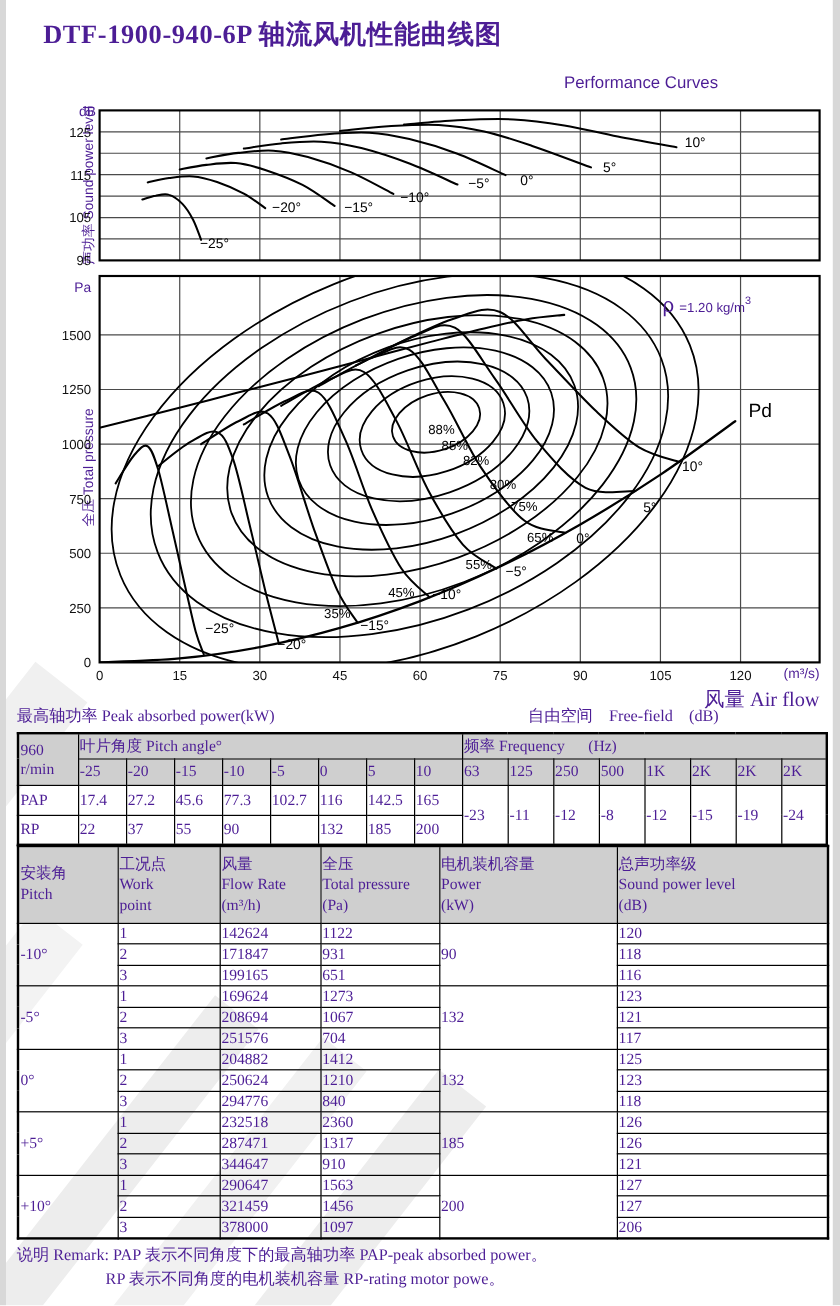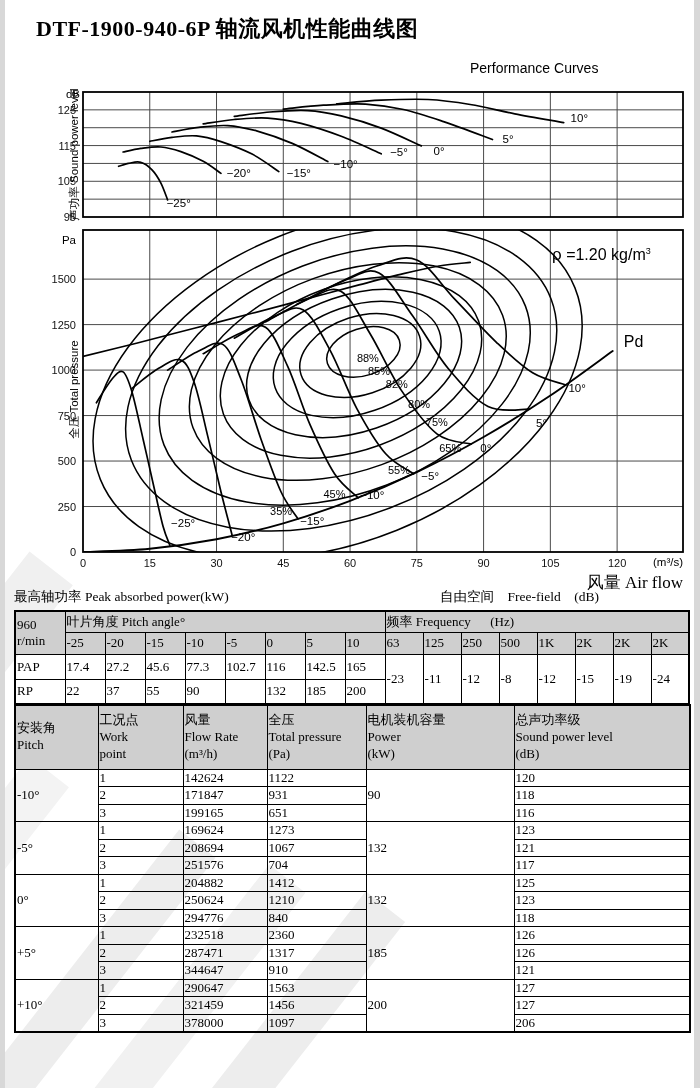--- a/index.html
+++ b/index.html
@@ -1,17 +1,17 @@
 <!DOCTYPE html>
 <html><head>
 <meta charset="utf-8">
 <style>
   html,body{margin:0;padding:0;background:#fff;}
   .page{position:relative;width:700px;height:1088px;background:#fff;overflow:hidden;
-        font-family:"Liberation Serif",serif;color:#000000;}
+        font-family:"Liberation Serif",serif;color:#4c1d95;}
   .edge{position:absolute;top:0;bottom:0;background:#d8d8d8;z-index:3;}
   .edge.left{left:0;width:5px;}
   .edge.right{right:0;width:6px;}
   .wm{position:absolute;background:#ededed;z-index:0;}
   .content{position:absolute;inset:0;z-index:1;}
   .title{position:absolute;left:36px;top:14px;font-size:22px;font-weight:bold;letter-spacing:.5px;}
   .subtitle{position:absolute;left:470px;top:60px;font-size:14px;font-family:"Liberation Sans",sans-serif;}
   .chart{position:absolute;left:0;width:700px;}
   .vlabel{position:absolute;font:11.5px "Liberation Sans",sans-serif;white-space:nowrap;
           transform:rotate(-90deg);transform-origin:center;text-align:center;}
@@ -22,21 +22,21 @@
   .pd{stroke-width:1.9;}
   .contour{fill:none;stroke:#000;stroke-width:1.5;}
   .tick{font:11px "Liberation Sans",sans-serif;fill:#111;}
   .t-end{text-anchor:end;}
   .t-mid{text-anchor:middle;}
   .clabel{font:11px "Liberation Sans",sans-serif;fill:#000;text-anchor:middle;}
   .slabel{font:11.5px "Liberation Sans",sans-serif;fill:#000;text-anchor:middle;}
   .pdlabel{font:16px "Liberation Sans",sans-serif;fill:#000;}
   .rho{position:absolute;left:552px;top:245px;font-family:"Liberation Sans",sans-serif;}
   .rho .sym{font-size:17px;}
-  .rho .val{font-size:16px;}
+  .rho .val{font-size:11px;}
   .rho .sup{font-size:9px;vertical-align:super;}
   .xunit{position:absolute;right:17px;top:556px;font:11.5px "Liberation Sans",sans-serif;}
   .xcap{position:absolute;right:17px;top:571px;font-size:17px;}
   .caption{position:absolute;top:588px;font-size:13.5px;white-space:pre;}
   .caption.left{left:14px;}
   .caption.right{left:440px;}
   table{border-collapse:collapse;position:absolute;left:14px;table-layout:fixed;
         font-size:13px;}
   table,td,th{border:1px solid #000;}
   table{border-width:2px;}
@@ -419,17 +419,21 @@
           </tr>
           <tr>
             <td>3</td>
             <td>378000</td>
             <td>1097</td>
             <td>206</td>
           </tr>
         </tbody>
       </table>
 
+    <div class="remark">
+      <div class="l1">说明 Remark: PAP 表示不同角度下的最高轴功率 PAP-peak absorbed power。</div>
+      <div class="l2">RP 表示不同角度的电机装机容量 RP-rating motor powe。</div>
+    </div>
   </div>
 
   <div class="edge left"></div>
   <div class="edge right"></div>
 </div>
 
 </body></html>

